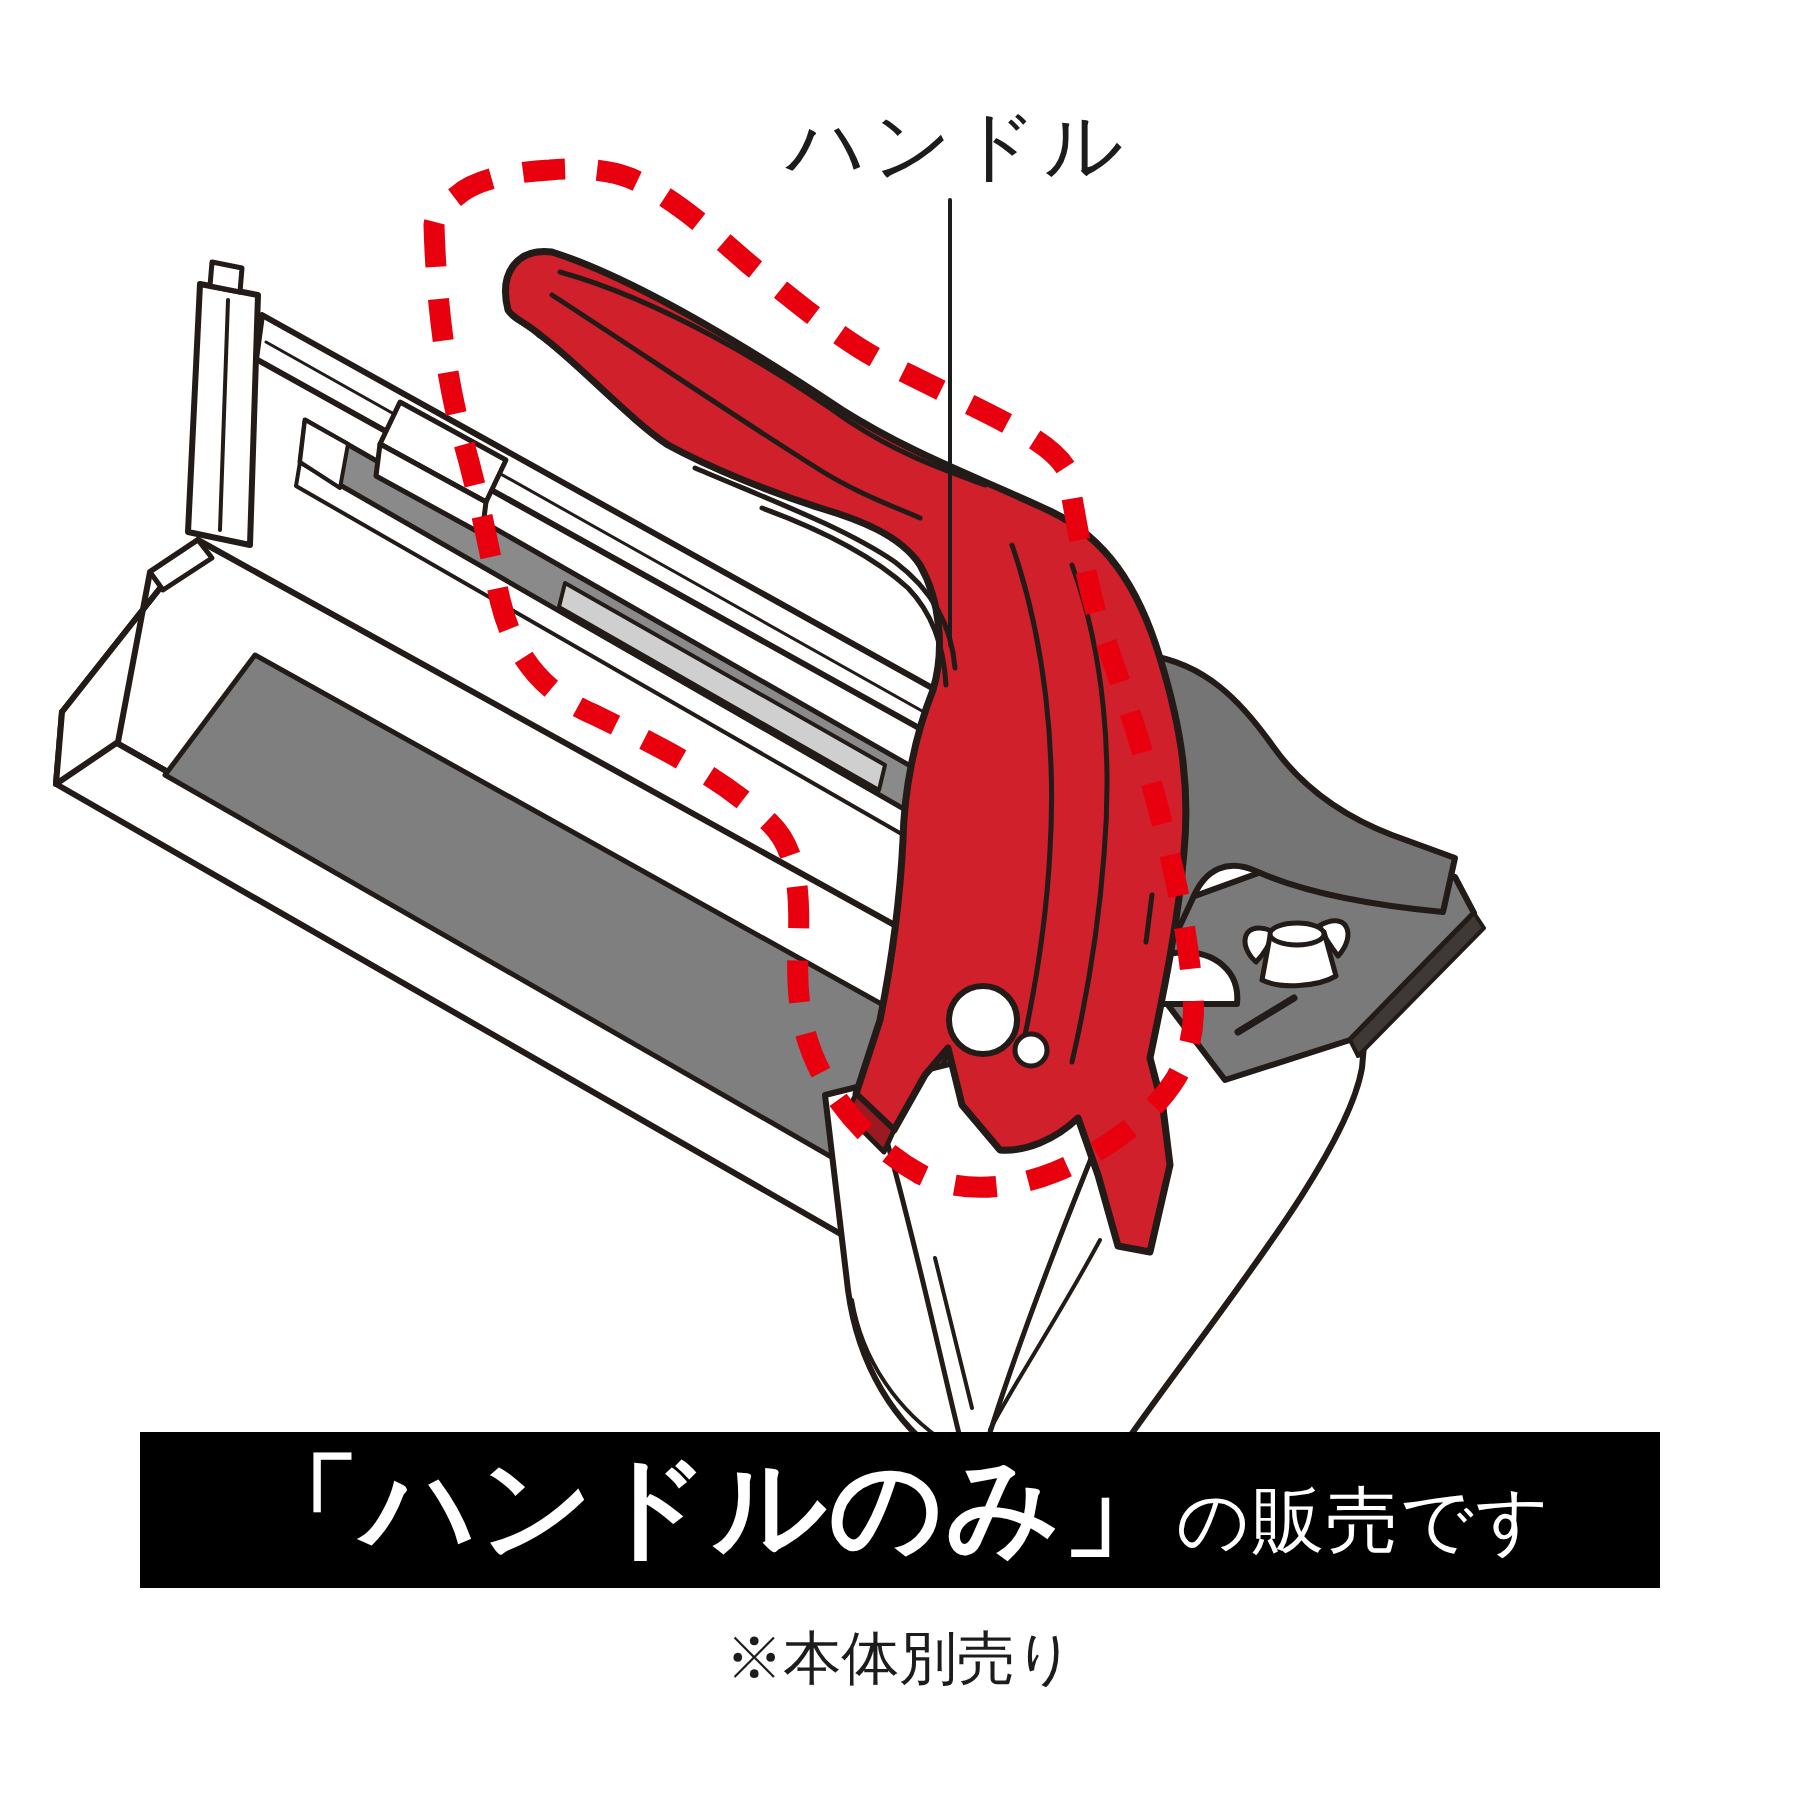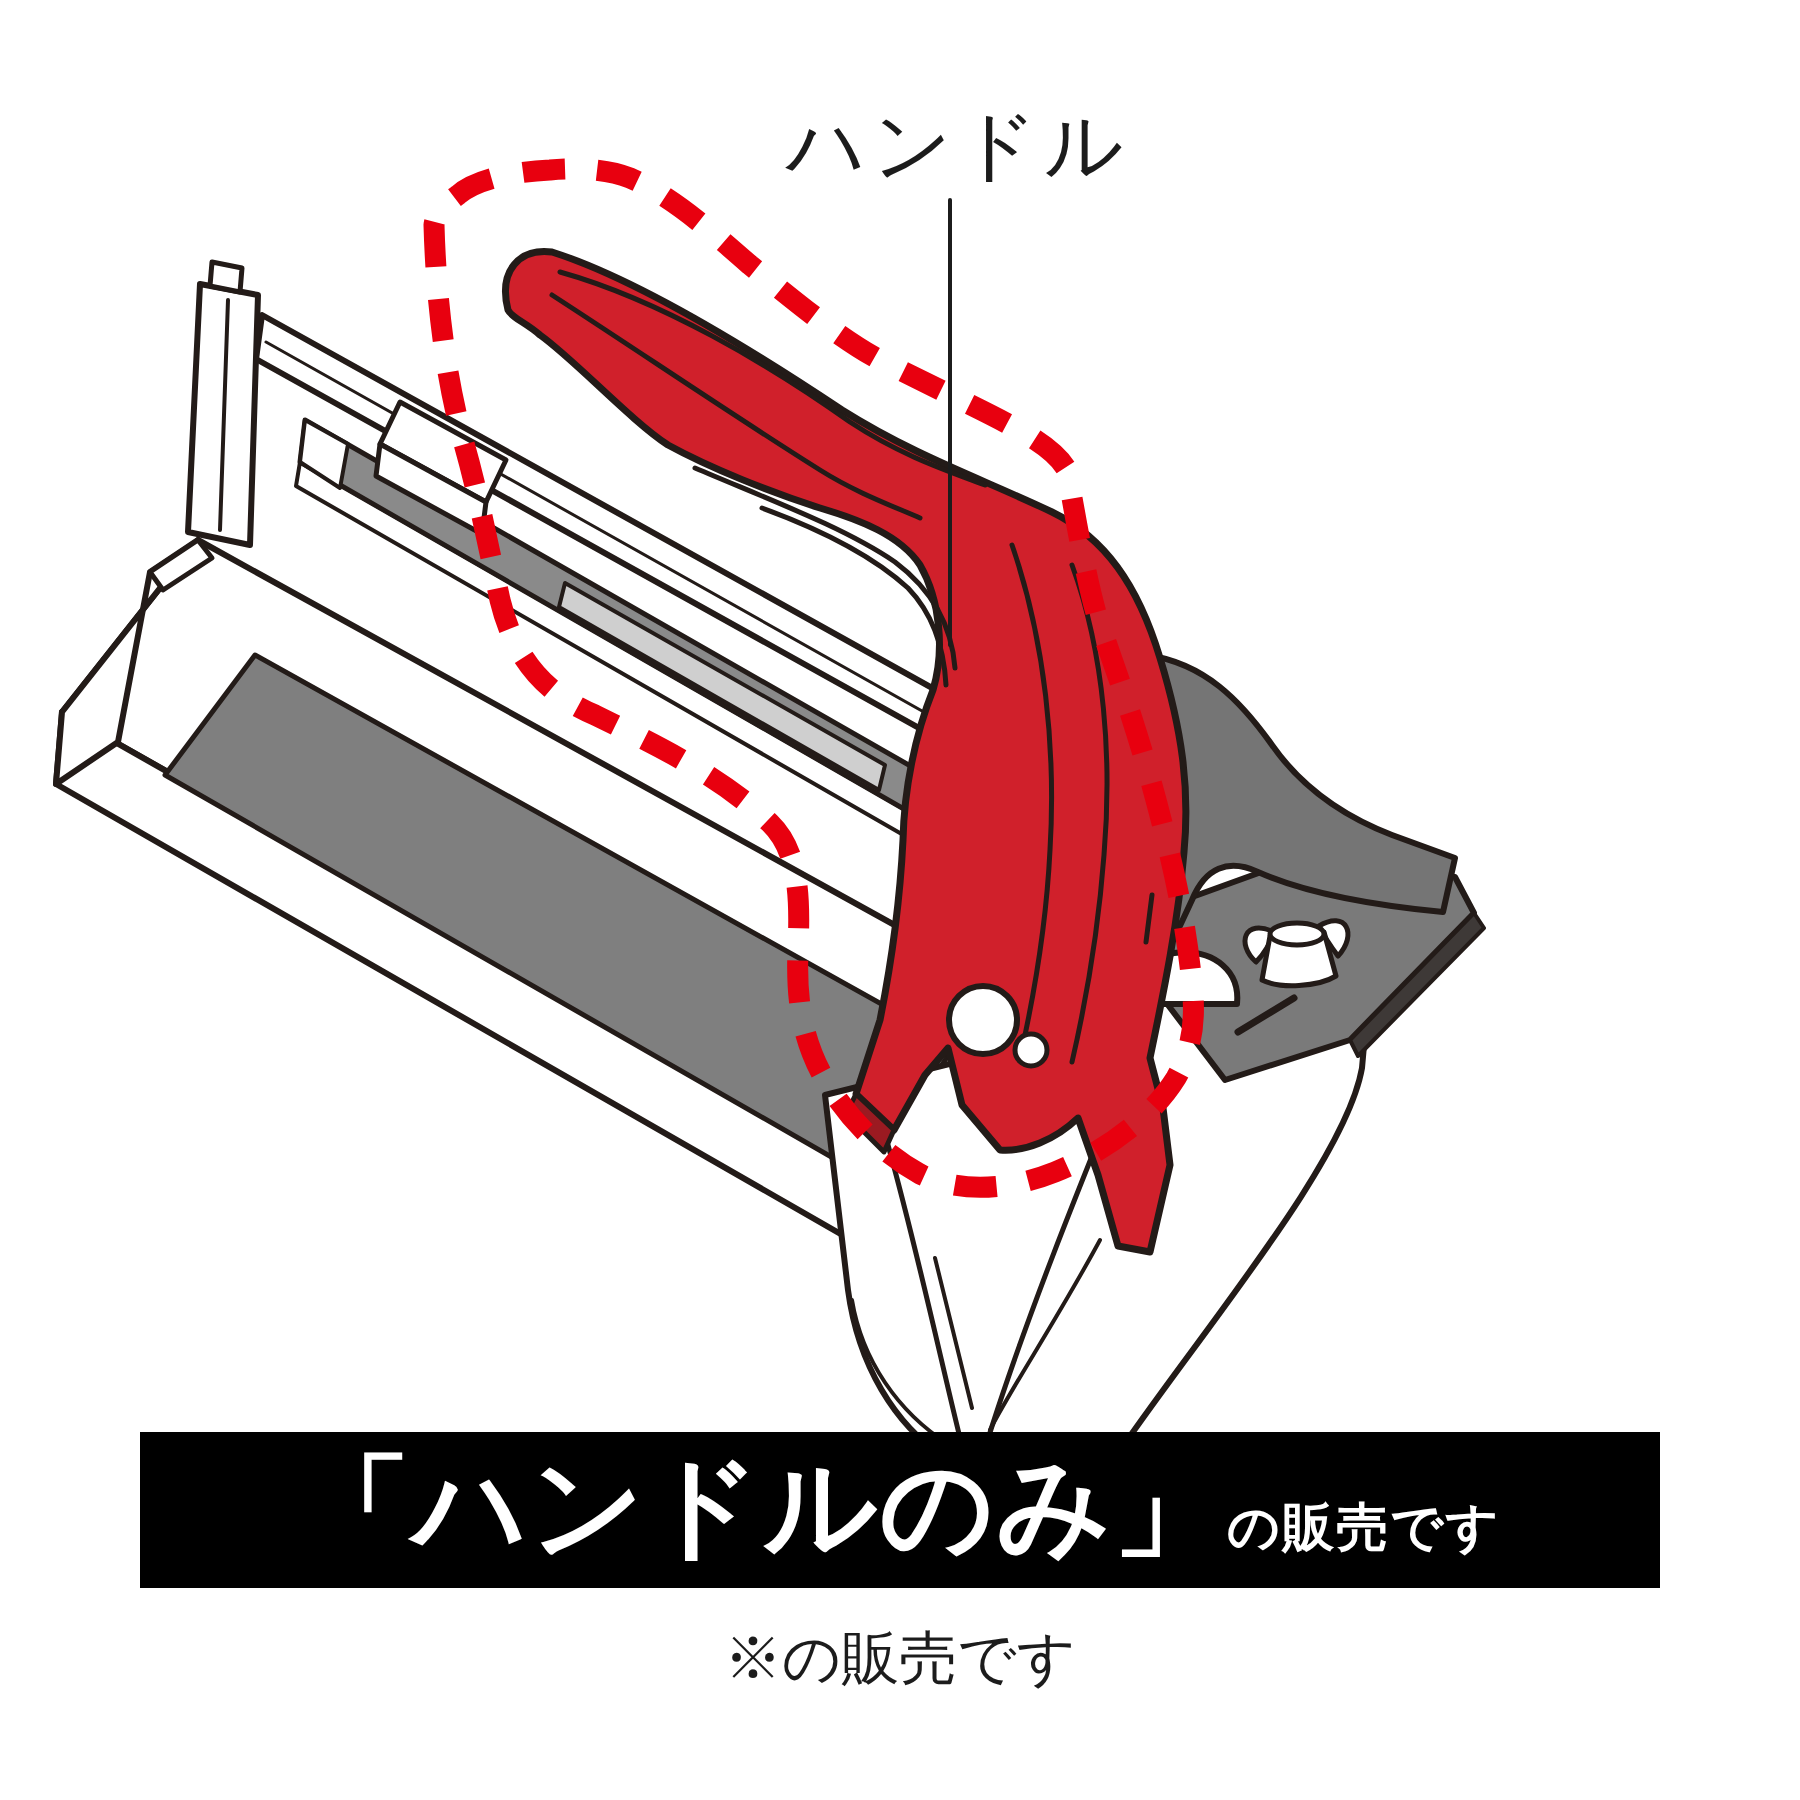--- a/index.html
+++ b/index.html
@@ -3,21 +3,21 @@
 <meta charset="utf-8">
 <style>
   html,body{margin:0;padding:0;background:#ffffff;}
   .stage{position:relative;width:1800px;height:1800px;background:#ffffff;overflow:hidden;
          font-family:"Liberation Sans", sans-serif;border-radius:18px;}
   .illustration{position:absolute;left:0;top:0;}
   .banner{position:absolute;left:140px;top:1432px;width:1520px;height:156px;
           background:#000000;color:#ffffff;display:flex;justify-content:center;
           align-items:baseline;white-space:nowrap;}
   .banner .big{font-size:112px;font-weight:bold;line-height:150px;letter-spacing:2px;}
-  .banner .small{font-size:52px;font-weight:bold;line-height:150px;letter-spacing:2px;}
+  .banner .small{font-size:72px;font-weight:normal;line-height:150px;letter-spacing:2px;}
   .footnote{position:absolute;left:0;top:1622px;width:1800px;height:72px;line-height:72px;
             text-align:center;font-size:58px;color:#1c1c1c;font-weight:500;}
 </style>
 </head>
 <body>
 
 <div class="stage">
 
   <svg class="illustration" width="1800" height="1800" viewBox="0 0 1800 1800" stroke-linejoin="round" stroke-linecap="round">
 
@@ -148,15 +148,15 @@
     <line x1="950" y1="200" x2="950" y2="645" stroke-width="4" stroke="#1c1c1c"></line>
 
     <text x="958" y="172" text-anchor="middle" font-size="78" font-weight="500" letter-spacing="6" fill="#1c1c1c">ハンドル</text>
   </svg>
 
   <div class="banner">
     <span class="big">「ハンドルのみ」</span>
       <span class="small">の販売です</span>
   </div>
 
-  <div class="footnote">※の販売です</div>
+  <div class="footnote">※本体別売り</div>
 
 </div>
 
 </body></html>

